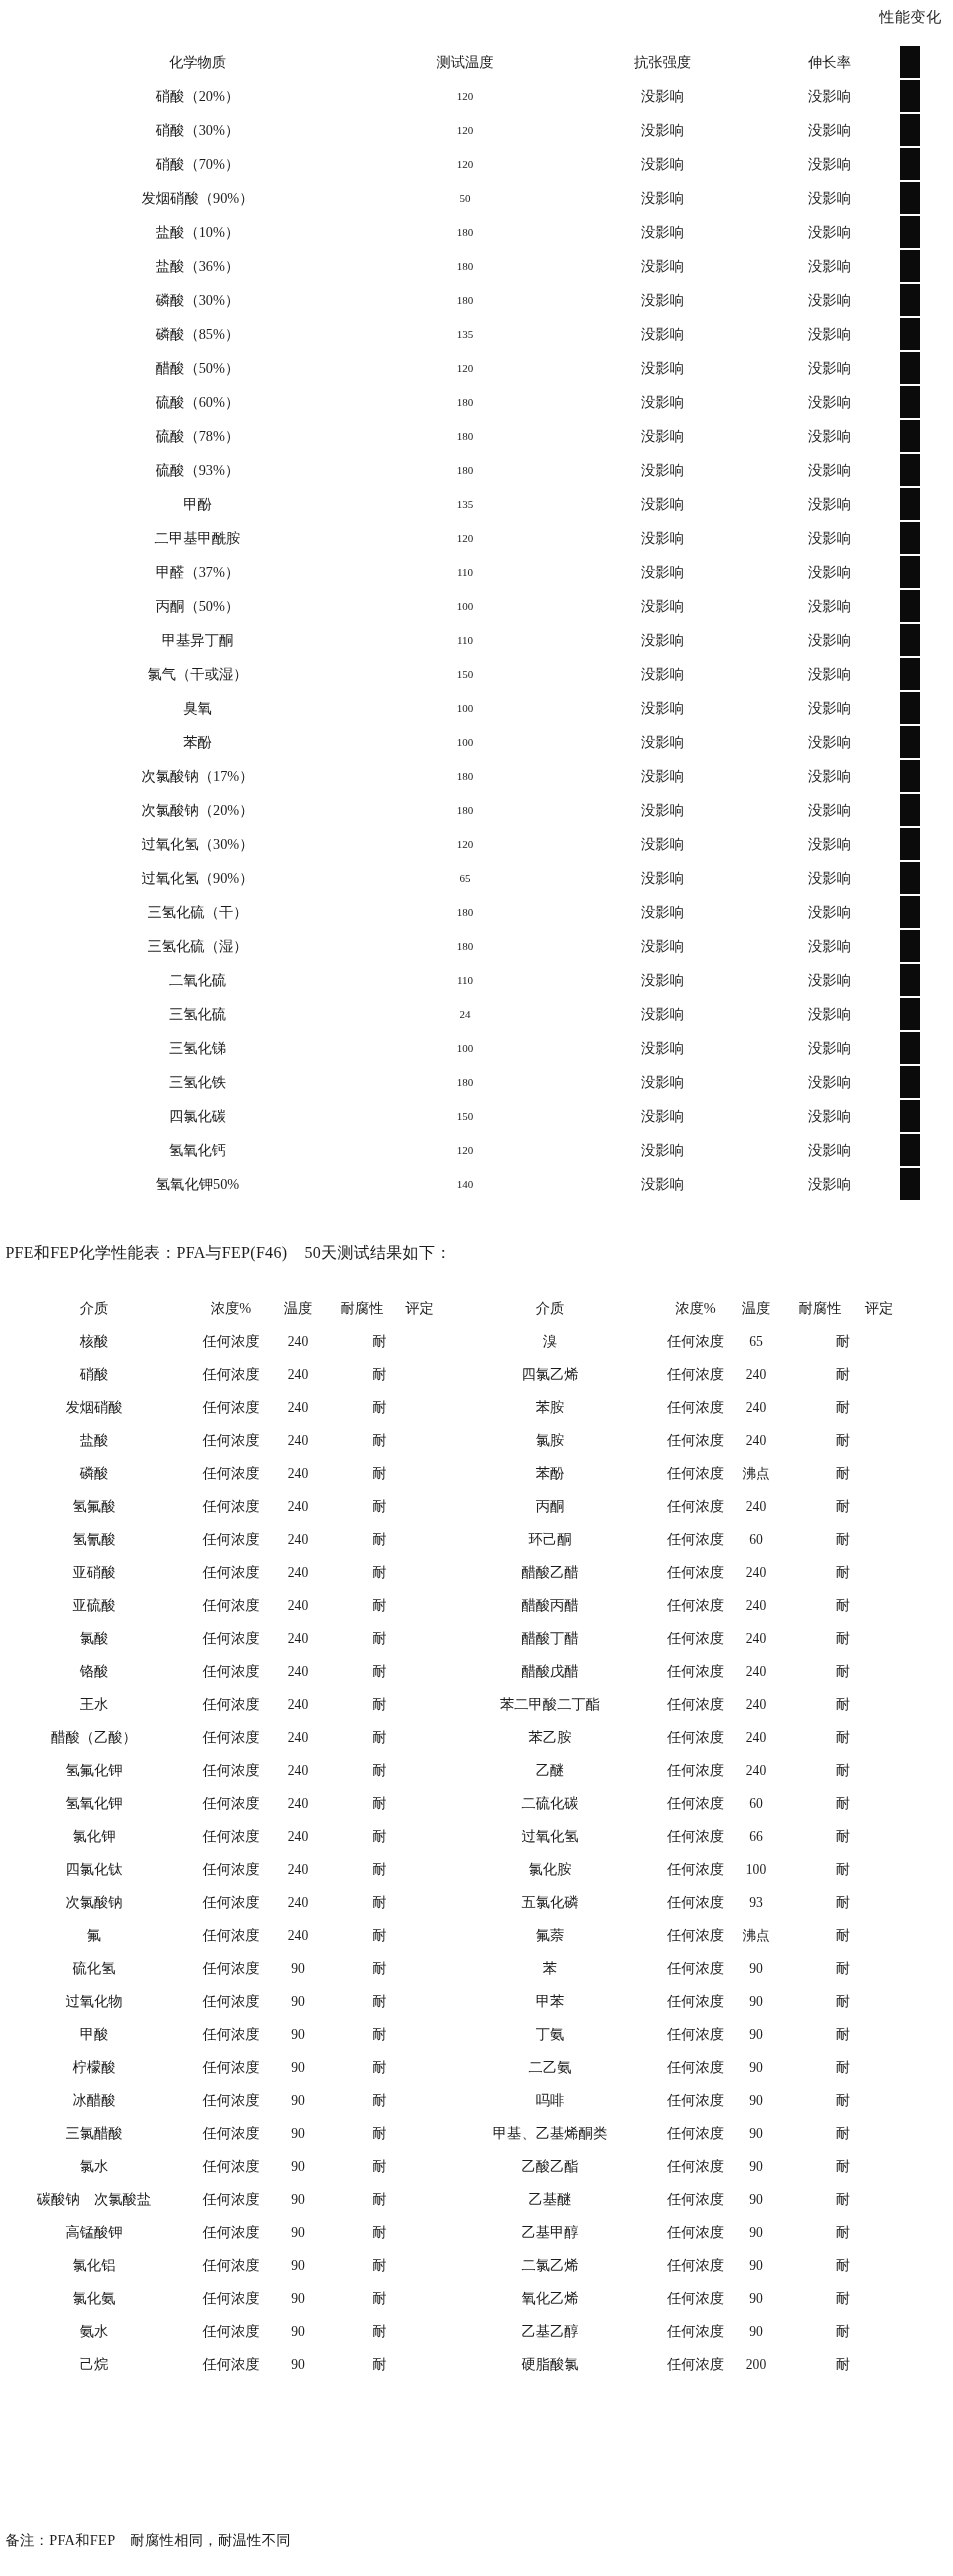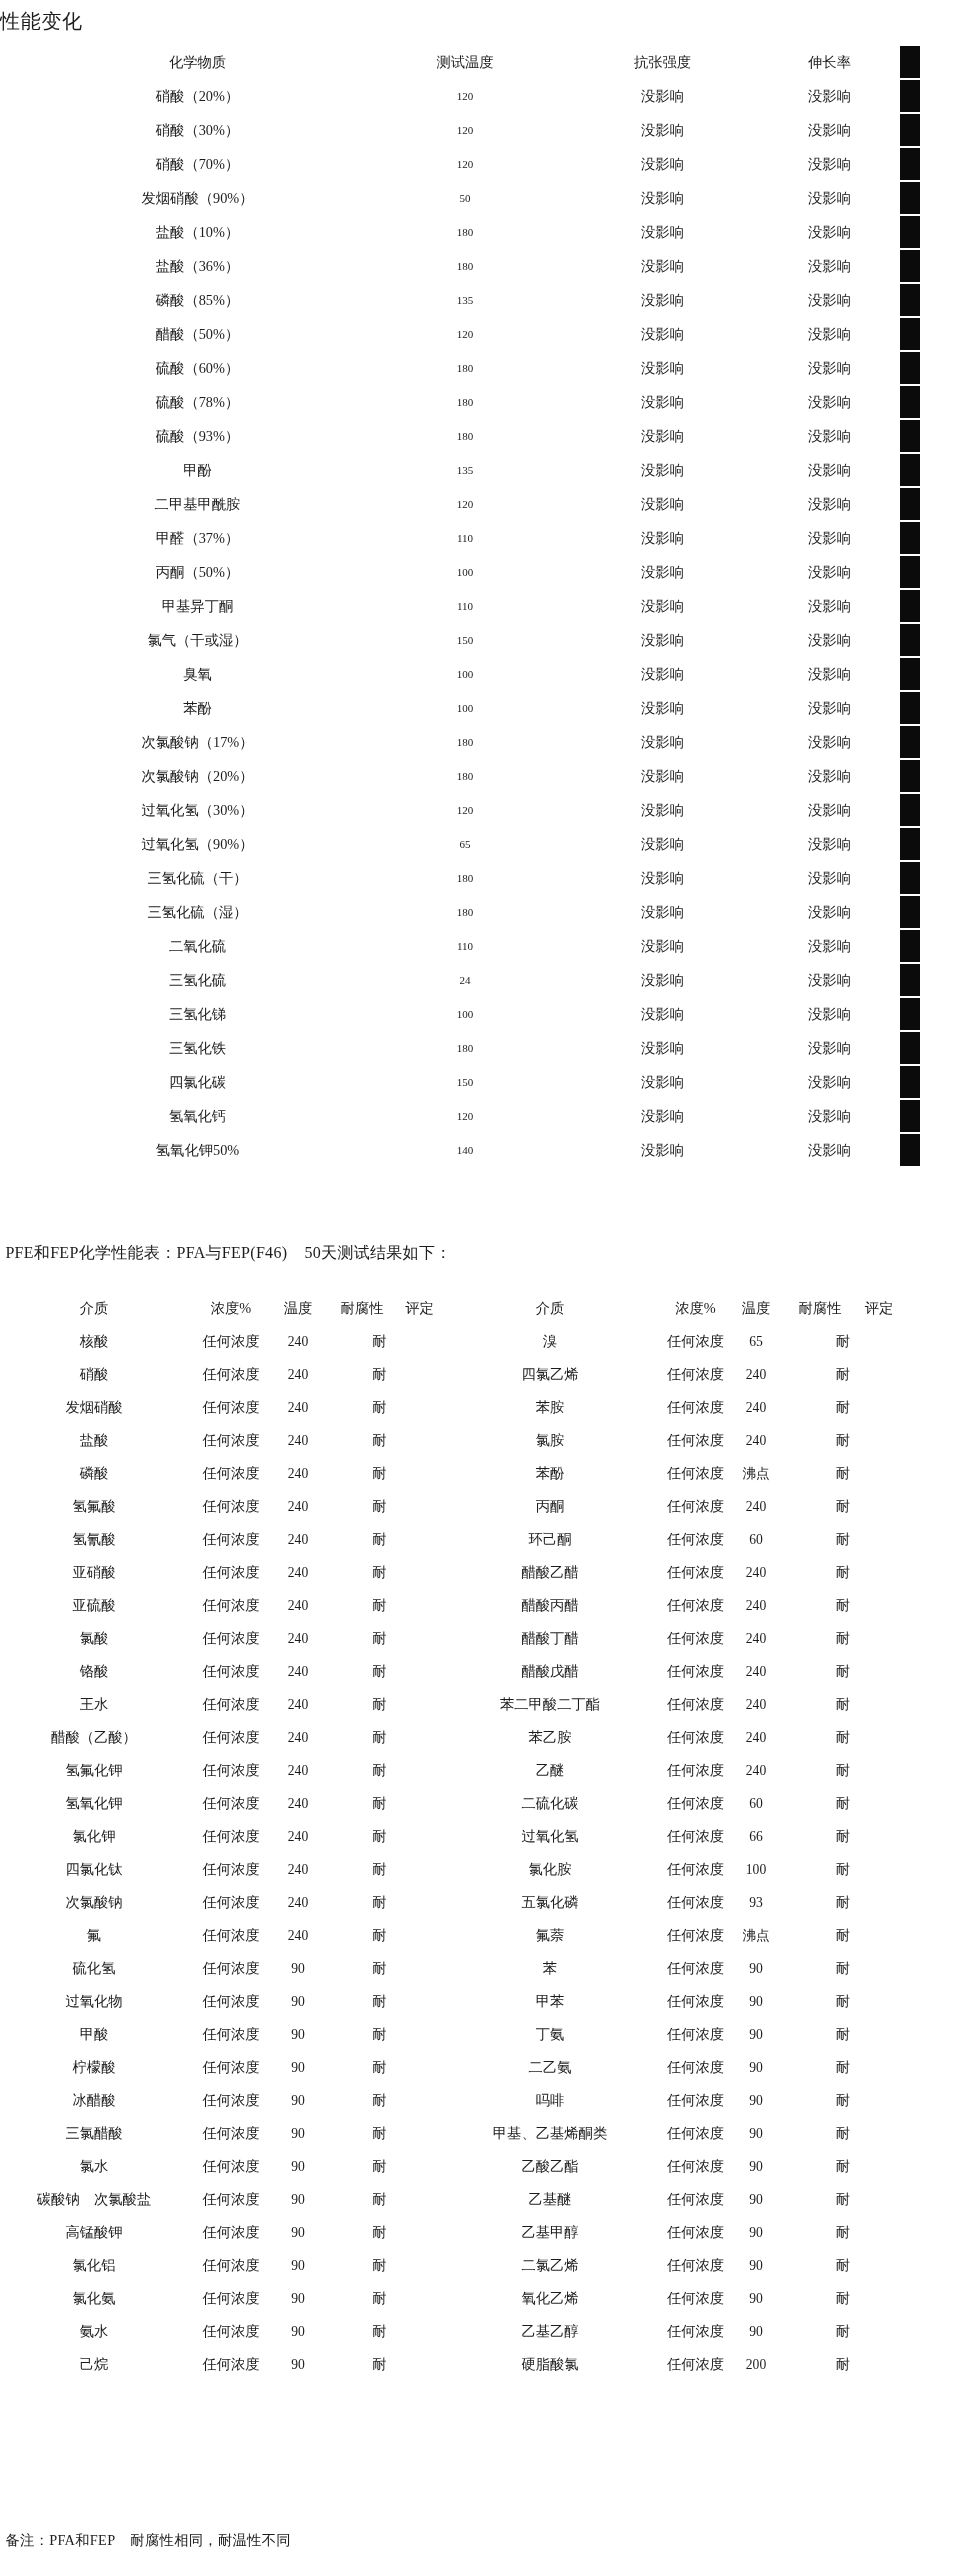--- a/index.html
+++ b/index.html
@@ -4,22 +4,22 @@
 <style>
   html,body{margin:0;padding:0;}
   body{
     width:953px;height:2576px;position:relative;background:#ffffff;
     font-family:"Liberation Serif","DejaVu Serif",serif;
     color:#1c1c1c;
   }
   .abs{position:absolute;}
   
   .t1-title{
-    top:8.2px;left:0;width:942px;text-align:left;
-    font-size:20px;letter-spacing:0.7px;
+    top:8.2px;left:0;width:942px;text-align:right;
+    font-size:15px;letter-spacing:0.7px;
   }
   table{border-collapse:collapse;border-spacing:0;table-layout:fixed;}
   td,th{padding:0;margin:0;font-weight:normal;text-align:center;vertical-align:middle;overflow:hidden;}
   #table1{top:45px;left:0;width:953px;}
   #table1 td,#table1 th{height:34px;font-size:14.3px;}
   #table1 .num{font-size:11px;letter-spacing:0;}
   .sq{width:20.4px;height:32px;background:#0b0b0b;margin-left:31px;}
   
   .s2-intro{
     top:1243px;left:5.4px;font-size:16px;white-space:pre;letter-spacing:0.3px;
@@ -110,20 +110,29 @@
   <tr>
     <td>盐酸（36%）</td>
     <td class="num">180</td>
     <td>没影响</td>
     <td>没影响</td>
     <td>
           <div class="sq"></div>
         </td>
   </tr>
 
+  <tr>
+    <td>磷酸（30%）</td>
+    <td class="num">180</td>
+    <td>没影响</td>
+    <td>没影响</td>
+    <td>
+          <div class="sq"></div>
+        </td>
+  </tr>
 
   <tr>
     <td>磷酸（85%）</td>
     <td class="num">135</td>
     <td>没影响</td>
     <td>没影响</td>
     <td>
           <div class="sq"></div>
         </td>
   </tr>

